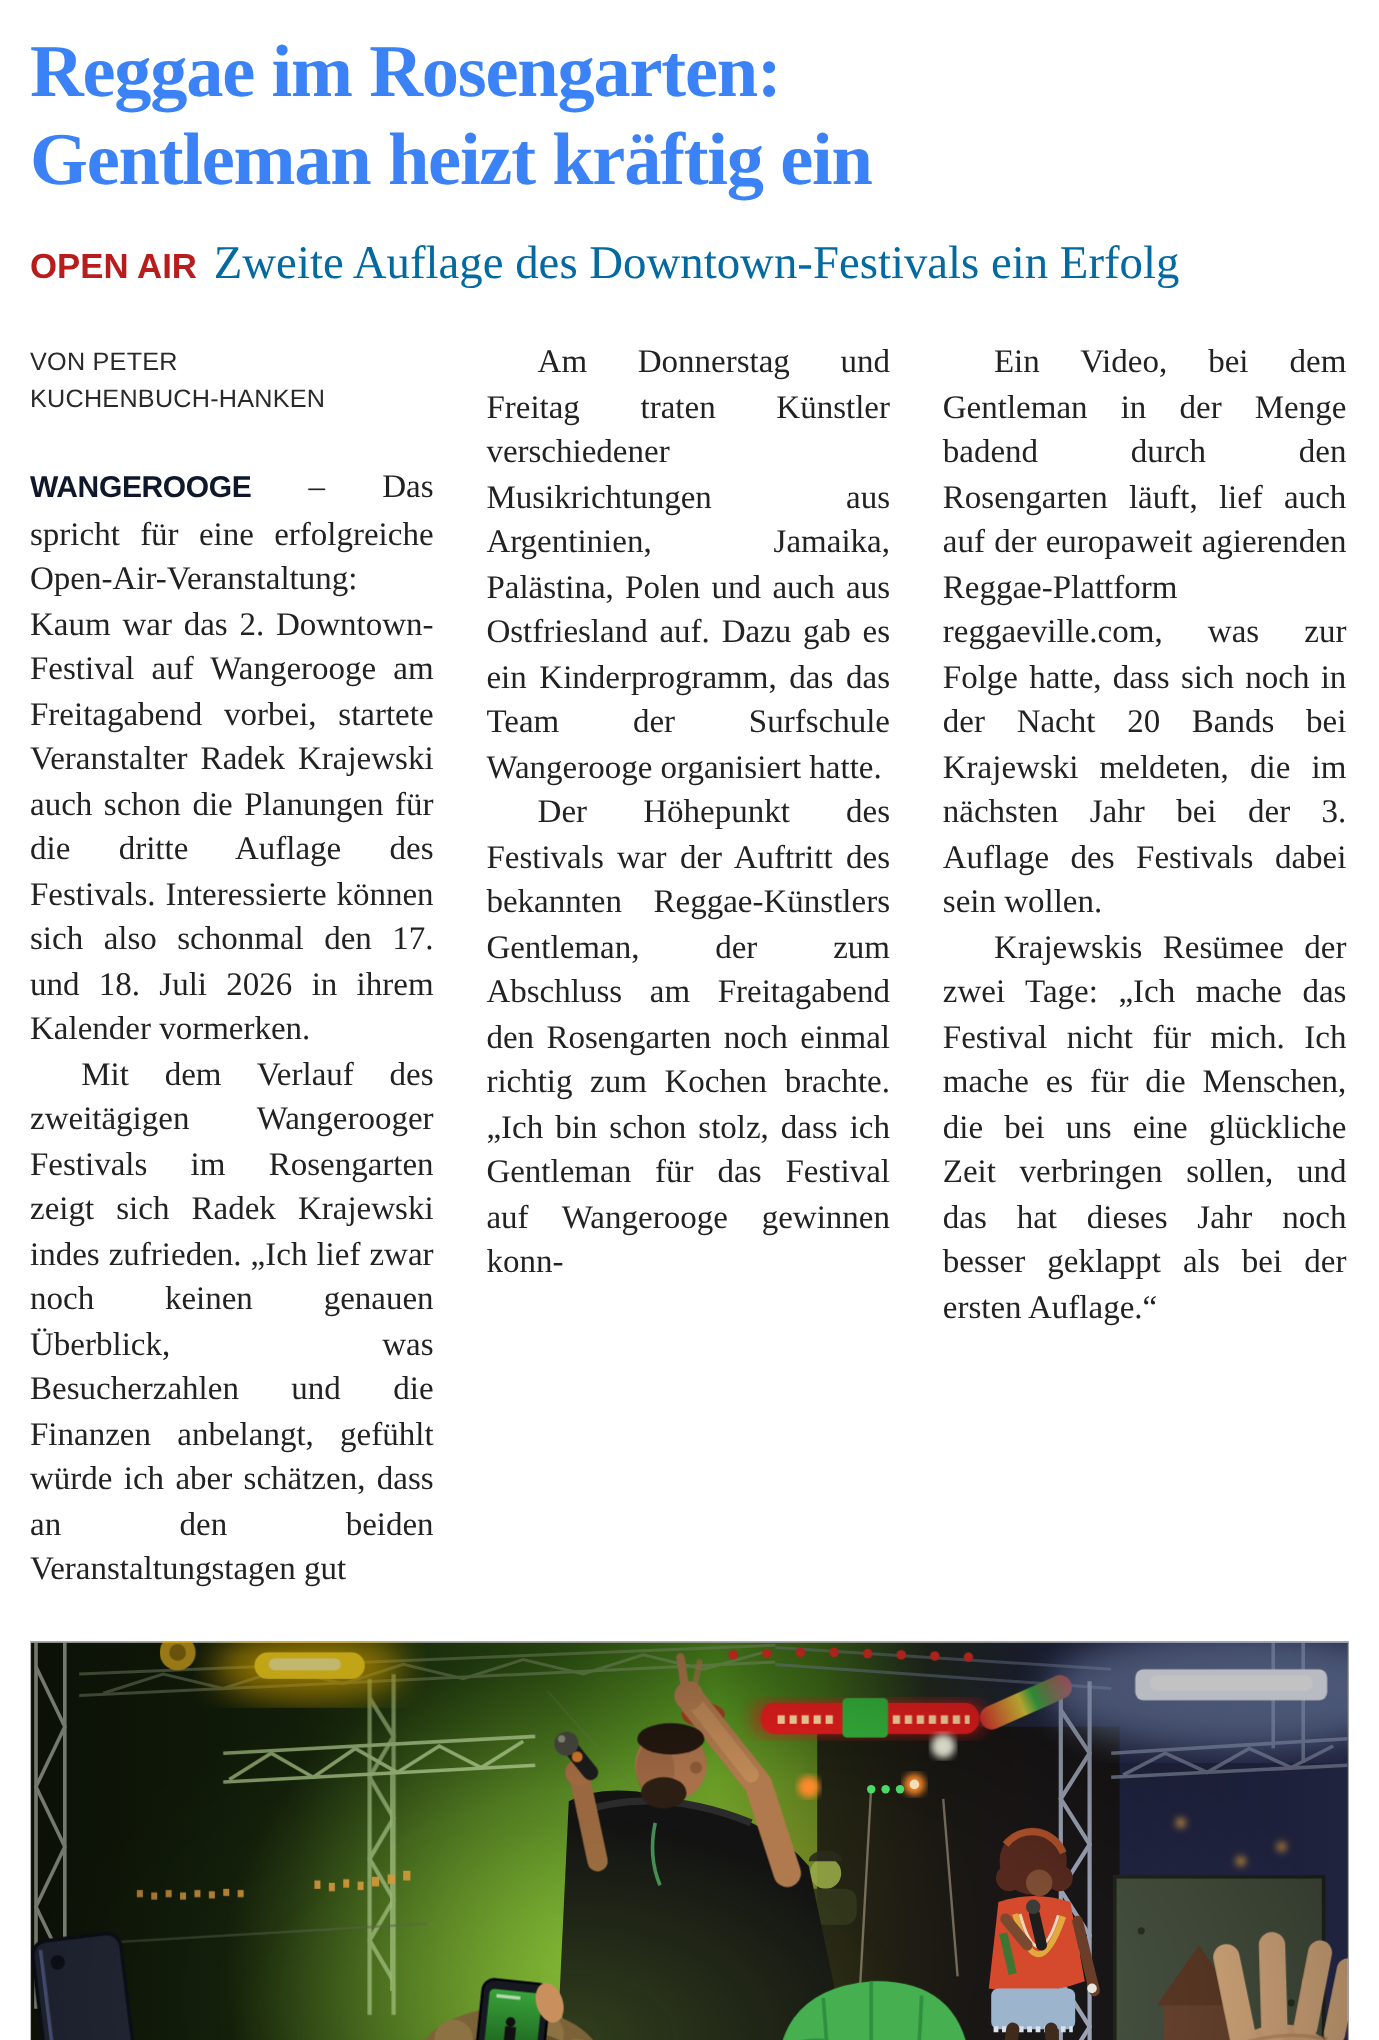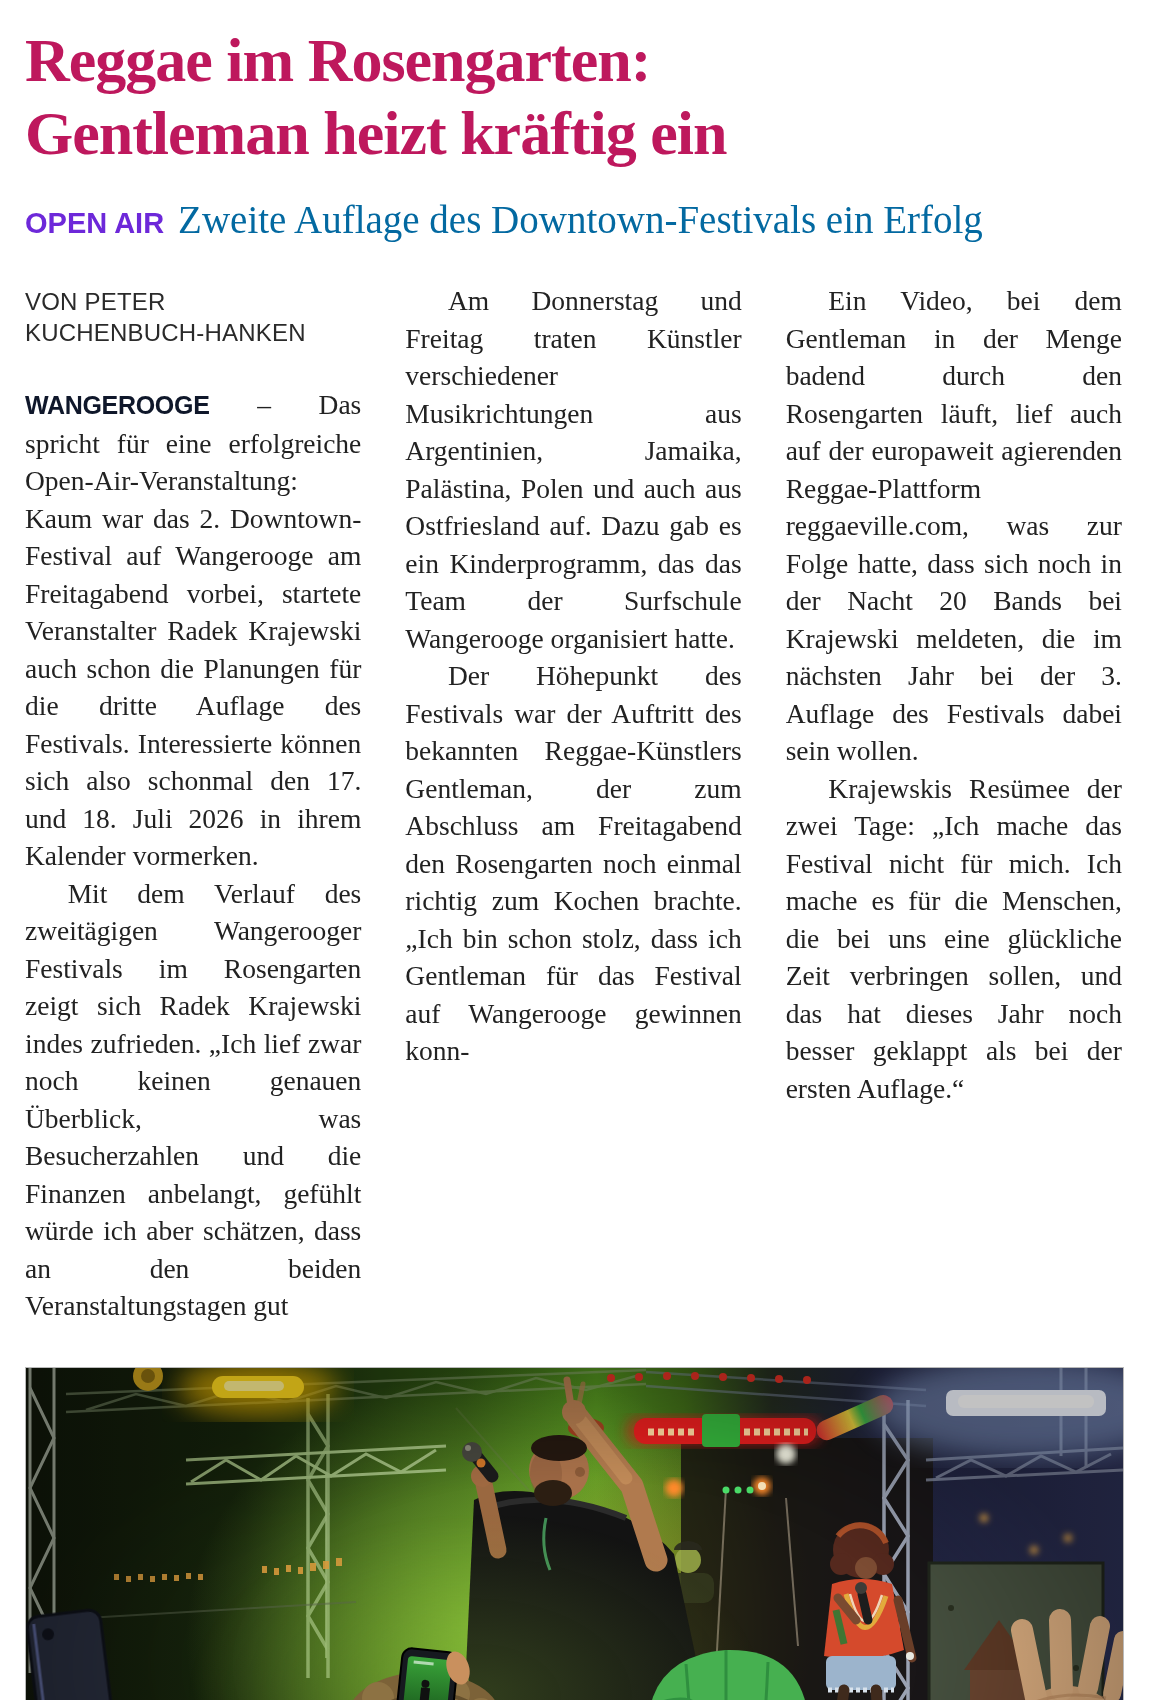--- a/index.html
+++ b/index.html
@@ -1,33 +1,33 @@
 <!DOCTYPE html>
 <html lang="de"><head>
 <meta charset="utf-8">
 <style>
   html,body{margin:0;padding:0;background:#ffffff;}
   body{width:1149px;height:1700px;overflow:hidden;font-family:"Liberation Serif",serif;color:#1c1c1c;}
   .page{padding:24px 27px 0 25px;}
 
   .headline{margin:0 0 28px 0;font-family:"Liberation Serif",serif;font-weight:700;
-            font-size:62px;line-height:1.17;letter-spacing:-1px;color:#be185d;}
+            font-size:62px;line-height:1.17;letter-spacing:-1px;color:#3b82f6;}
   .headline .hl-line{display:block;}
 
   .kicker{margin:0 0 40px 0;white-space:nowrap;}
   .kicker-label{font-family:"Liberation Sans",sans-serif;font-weight:800;font-size:29px;
-                letter-spacing:0px;color:#6d28d9;}
+                letter-spacing:0px;color:#b91c1c;}
   .kicker-text{font-family:"Liberation Serif",serif;font-size:39px;color:#0369a1;margin-left:14px;}
 
   .columns{display:flex;gap:44px;align-items:flex-start;}
   .col{flex:1 1 0;font-size:27.5px;line-height:37.5px;text-align:justify;color:#222;}
   .para{margin:0;}
   .para.indent{text-indent:1.55em;}
 
-  .byline{font-family:"Liberation Sans",sans-serif;font-size:24px;line-height:31px;
+  .byline{font-family:"Liberation Sans",sans-serif;font-size:21px;line-height:31px;
           color:#2a2a2a;margin:4px 0 38px 0;letter-spacing:0.2px;}
   .byline span{display:block;}
 
   .dateline{font-family:"Liberation Sans",sans-serif;font-weight:700;font-size:25px;
             letter-spacing:-0.3px;color:#0f172a;}
 
   figure.photo-block{margin:42px 0 0 0;}
   .photo-frame{width:1097px;height:592px;display:block;border:1px solid #b9b9b9;background:#10160a;}
 </style>
 </head>

